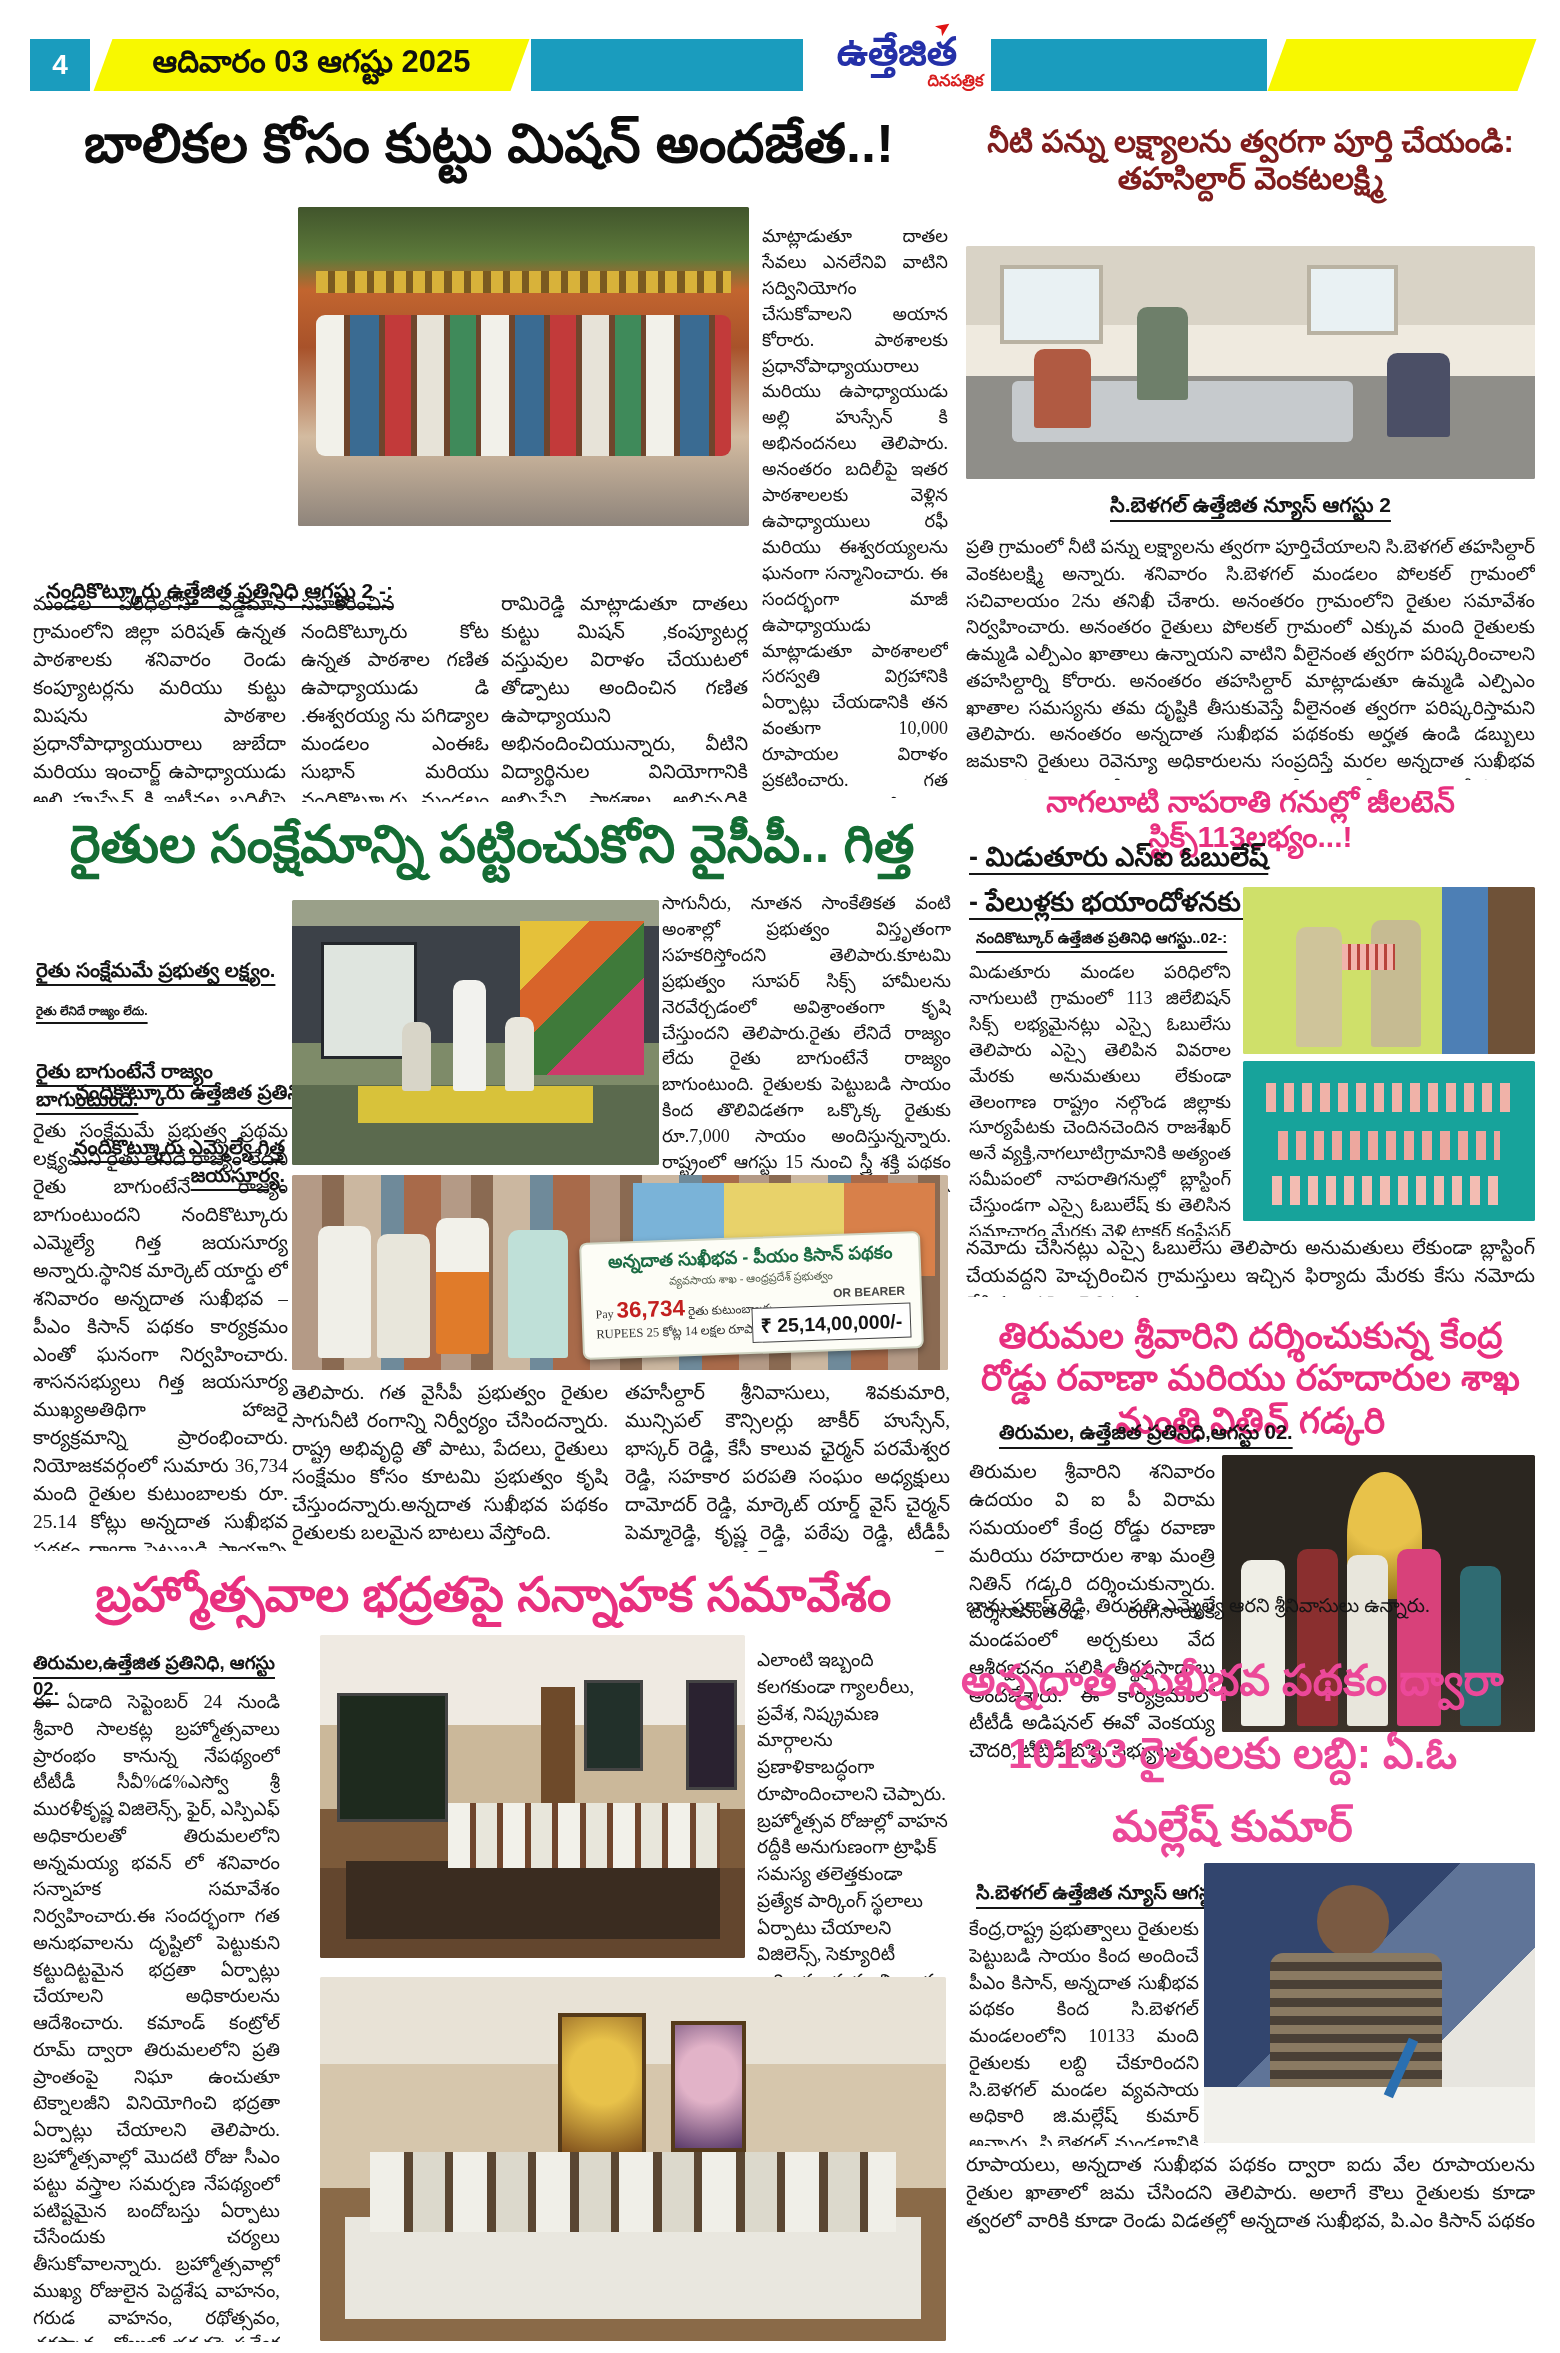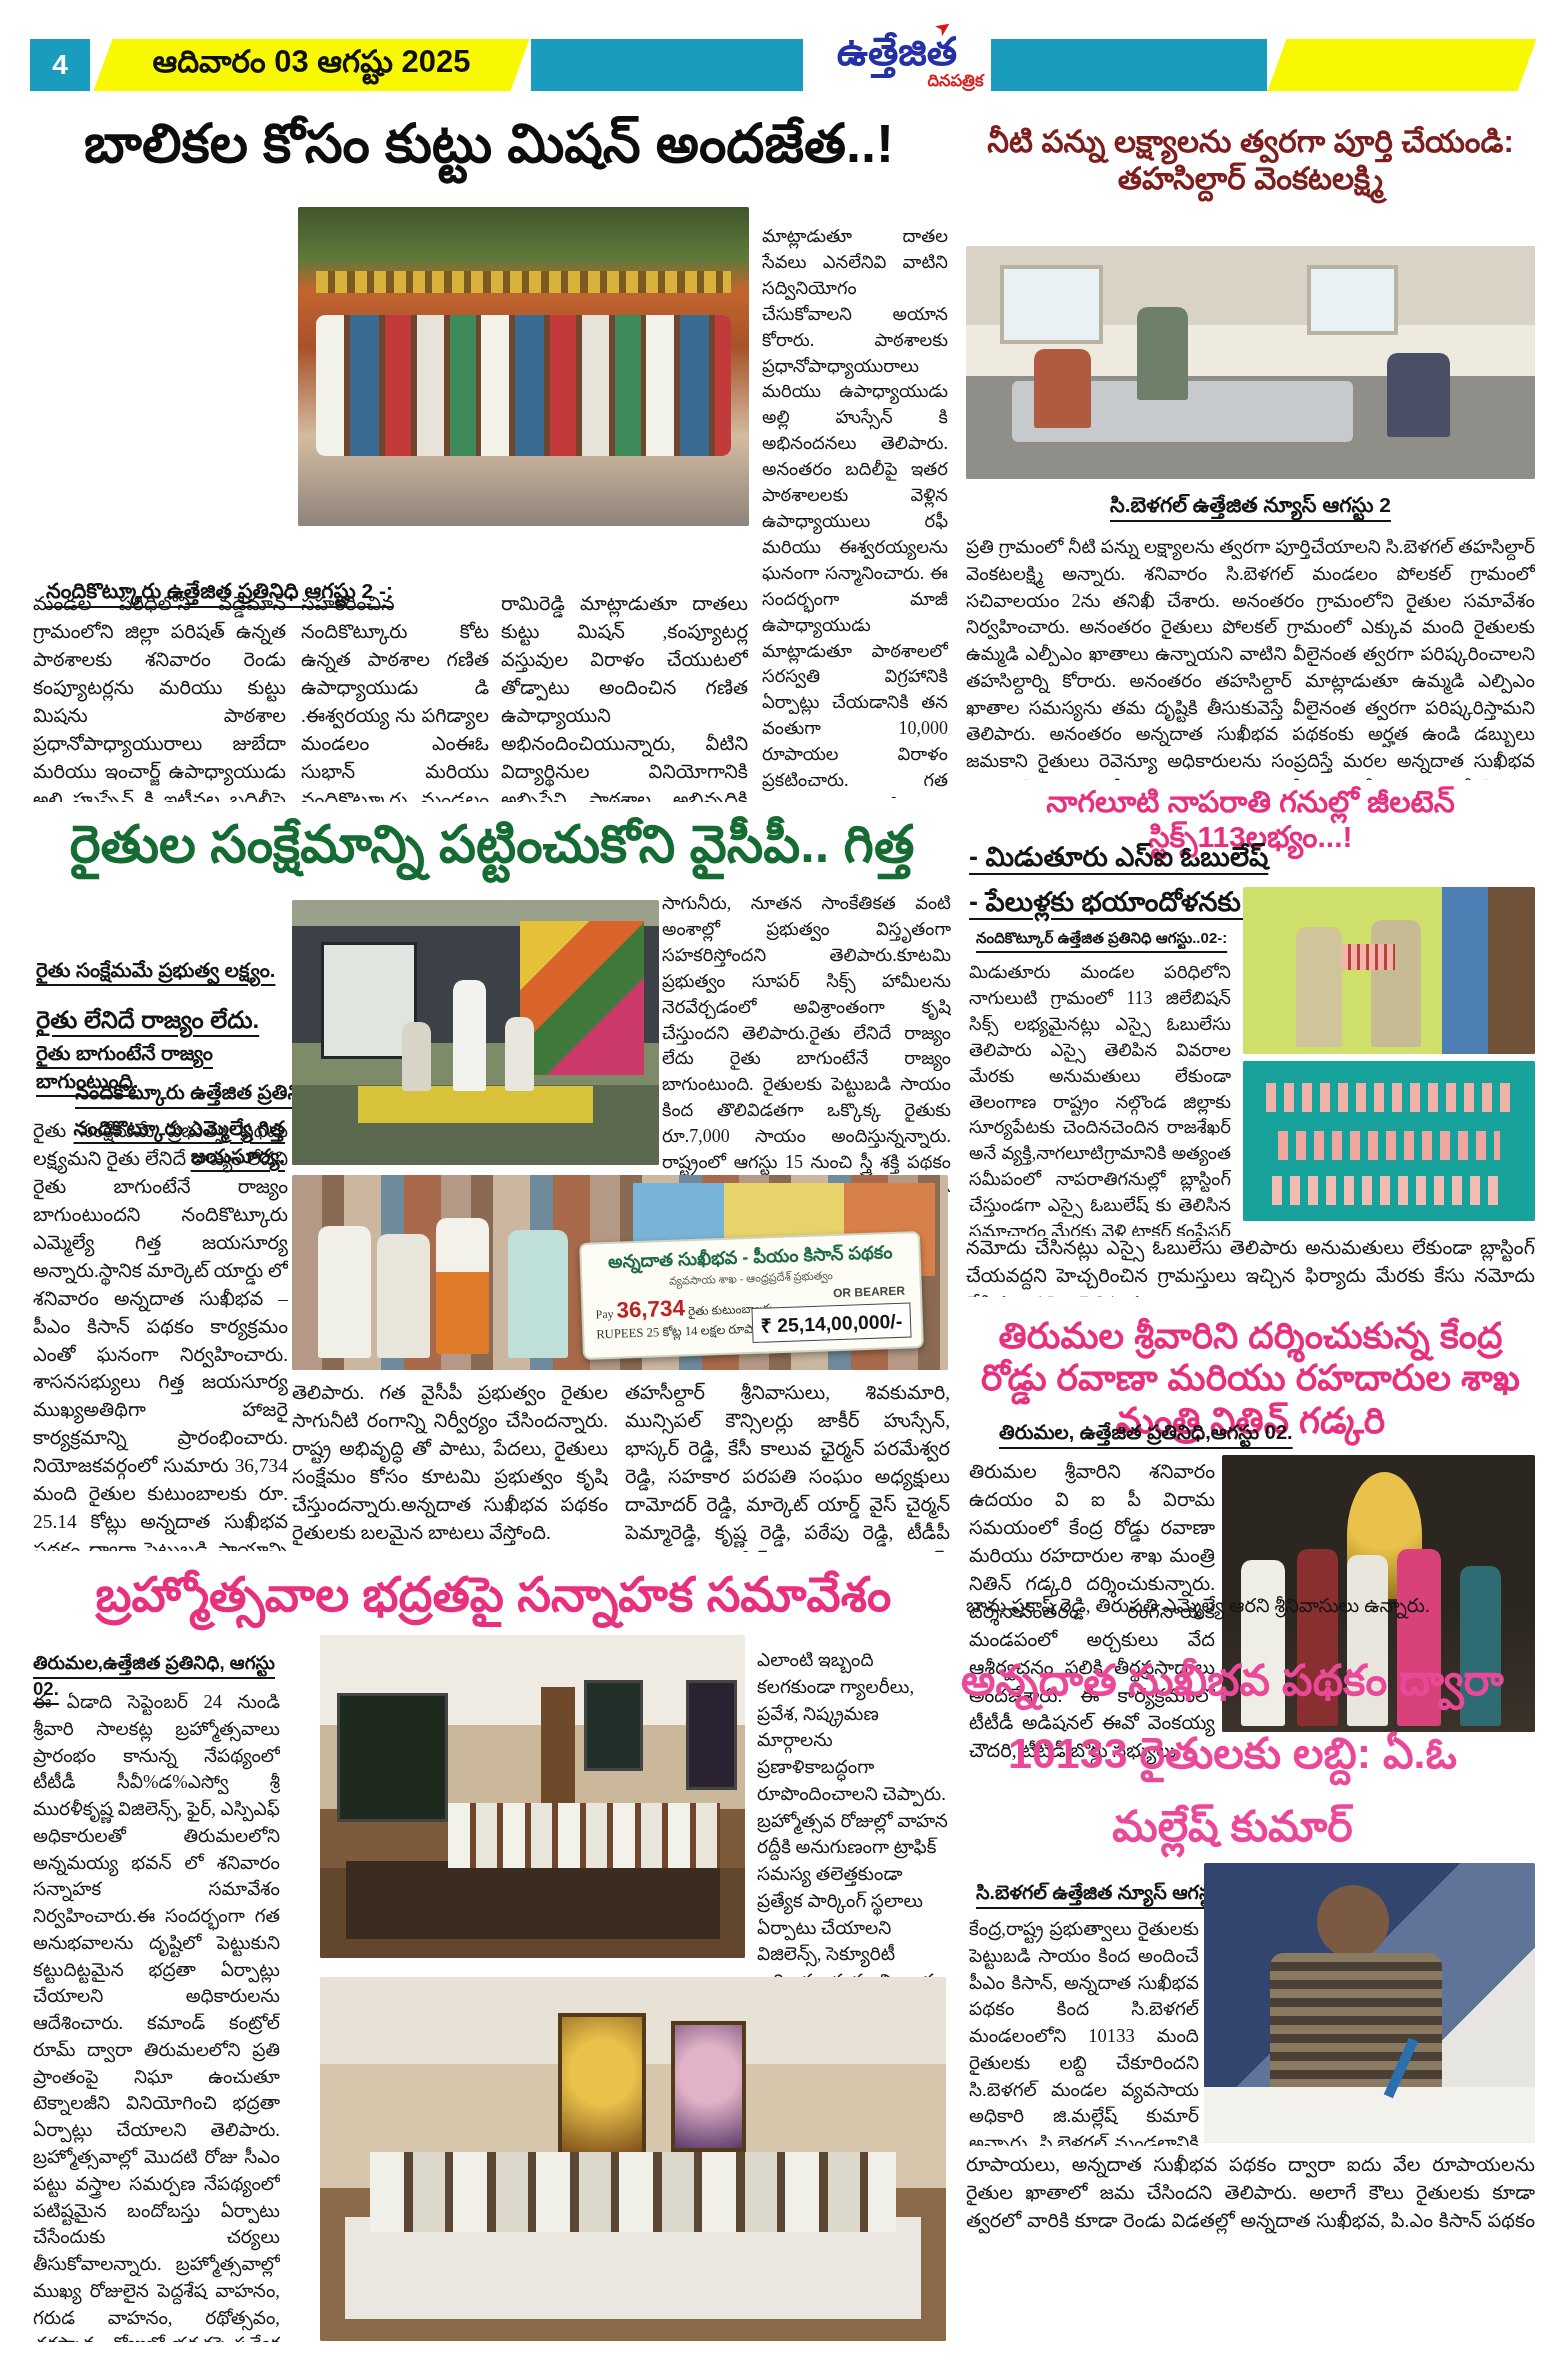--- a/index.html
+++ b/index.html
@@ -87,21 +87,21 @@
   </div>
 
   <div class="abs byline" style="left:966px;top:493px;width:569px;text-align:center;font-size:21px">సి.బెళగల్ ఉత్తేజిత న్యూస్ ఆగస్టు 2</div>
 
   <div class="abs body-text" style="left:966px;top:534px;width:569px;height:246px;font-size:18.6px">ప్రతి గ్రామంలో నీటి పన్ను లక్ష్యాలను త్వరగా పూర్తిచేయాలని సి.బెళగల్ తహసిల్దార్ వెంకటలక్ష్మి అన్నారు. శనివారం సి.బెళగల్ మండలం పోలకల్ గ్రామంలో సచివాలయం 2ను తనిఖీ చేశారు. అనంతరం గ్రామంలోని రైతుల సమావేశం నిర్వహించారు. అనంతరం రైతులు పోలకల్ గ్రామంలో ఎక్కువ మంది రైతులకు ఉమ్మడి ఎల్పీఎం ఖాతాలు ఉన్నాయని వాటిని వీలైనంత త్వరగా పరిష్కరించాలని తహసిల్దార్ని కోరారు. అనంతరం తహసిల్దార్ మాట్లాడుతూ ఉమ్మడి ఎల్పిఎం ఖాతాల సమస్యను తమ దృష్టికి తీసుకువెస్తే వీలైనంత త్వరగా పరిష్కరిస్తామని తెలిపారు. అనంతరం అన్నదాత సుఖీభవ పథకంకు అర్హత ఉండి డబ్బులు జమకాని రైతులు రెవెన్యూ అధికారులను సంప్రదిస్తే మరల అన్నదాత సుఖీభవ పథకానికి దరఖాస్తు చేస్తామని తెలిపారు. అలాగే గ్రామంలోని ప్రతి రైతు నీటి పన్ను చెల్లించాలని తెలిపారు. అనంతరం ప్రతి గ్రామంలో దళితులకు వేరేగా స్మశాన వాటికలు ఉన్నాయా, లేదా అందరికీ కలిసి ఒకే స్మశాన వాటిక ఉందా అని రెవెన్యూ అధికారులను అడిగి తెలుసుకున్నారు. ఈ కార్యక్రమంలో వీఆర్వోలు రఫీ, తిమ్మన్న పంచాయతీ కార్యదర్శి మనోహర్, సచివాలయ సిబ్బంది, గ్రామ రైతులు పాల్గొన్నారు.</div>
 
   <div class="abs hl" style="left:30px;top:814px;width:924px;height:86px;font-size:52px;color:#146c33">రైతుల సంక్షేమాన్ని పట్టించుకోని వైసీపీ.. గిత్త</div>
 
   <div class="abs" style="left:36px;top:956px;width:249px">
     <div class="subhead" style="font-size:20px;margin-bottom:19.4px;text-align:left">రైతు సంక్షేమమే ప్రభుత్వ లక్ష్యం.</div>
-    <div class="subhead" style="font-size:24px;margin-bottom:2px;text-align:left">రైతు లేనిదే రాజ్యం లేదు.</div>
+    <div class="subhead" style="font-size:12px;margin-bottom:37px;text-align:left">రైతు లేనిదే రాజ్యం లేదు.</div>
     <div class="subhead" style="font-size:20px;margin-bottom:19.4px;text-align:left">రైతు బాగుంటేనే రాజ్యం బాగుంటుంది.</div>
     <div class="subhead" style="font-size:20px;text-align:right">నందికొట్కూరు ఎమ్మెల్యే గిత్త జయసూర్య.</div>
   </div>
   <div class="abs byline" style="left:75px;top:1081px;width:417px;font-size:20px">నందికొట్కూరు ఉత్తేజిత ప్రతినిధి ఆగస్టు 2:</div>
 
   <div class="photo" style="left:292px;top:900px;width:367px;height:265px;background:linear-gradient(180deg,#9aa089 0 10%,#3c4148 10% 54%,#7e8b69 54% 70%,#5b6a4e 70% 100%)">
     <div class="abs" style="left:8%;top:16%;width:26%;height:44%;background:#dfe5df;border:3px solid #23262b"></div>
     <div class="abs" style="left:62%;top:8%;width:34%;height:58%;background:linear-gradient(135deg,#e5c13a 0 25%,#d8642a 25% 45%,#3f7a3a 45% 65%,#cc3a6a 65% 100%)"></div>
     <div class="abs" style="left:18%;top:70%;width:64%;height:14%;background:#d8c23a"></div>
     <div class="pr" style="left:44%;top:30%;width:9%;height:42%;background:#f2f2ee"></div>

